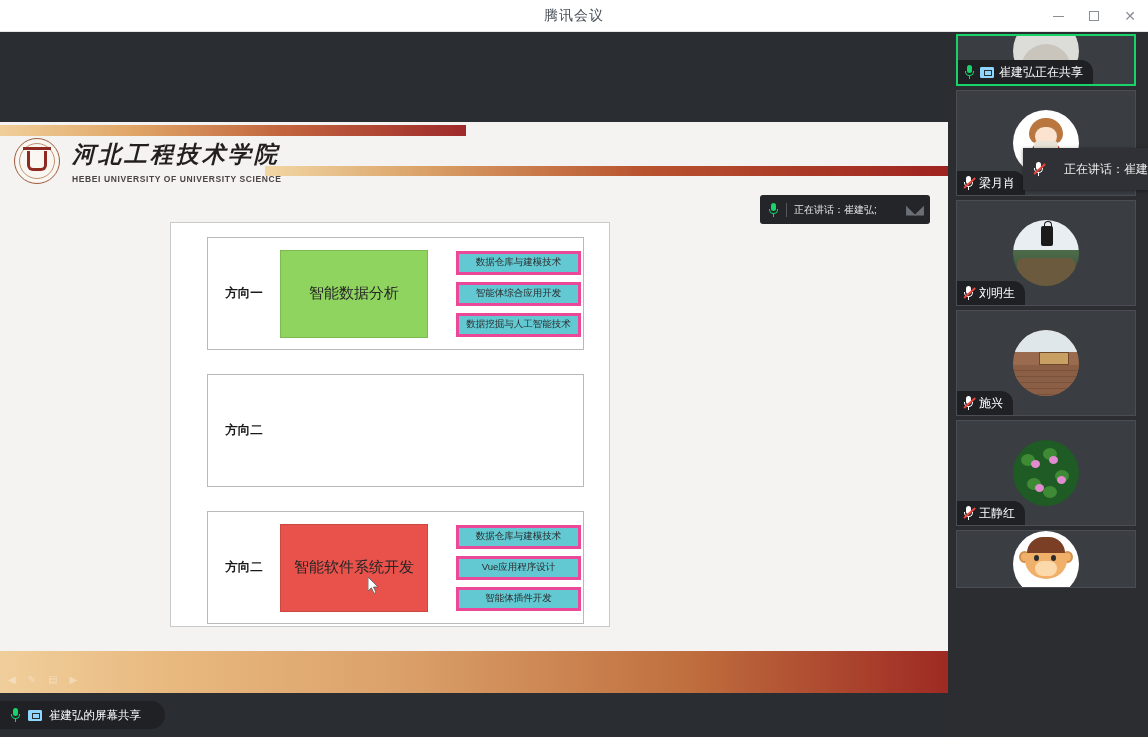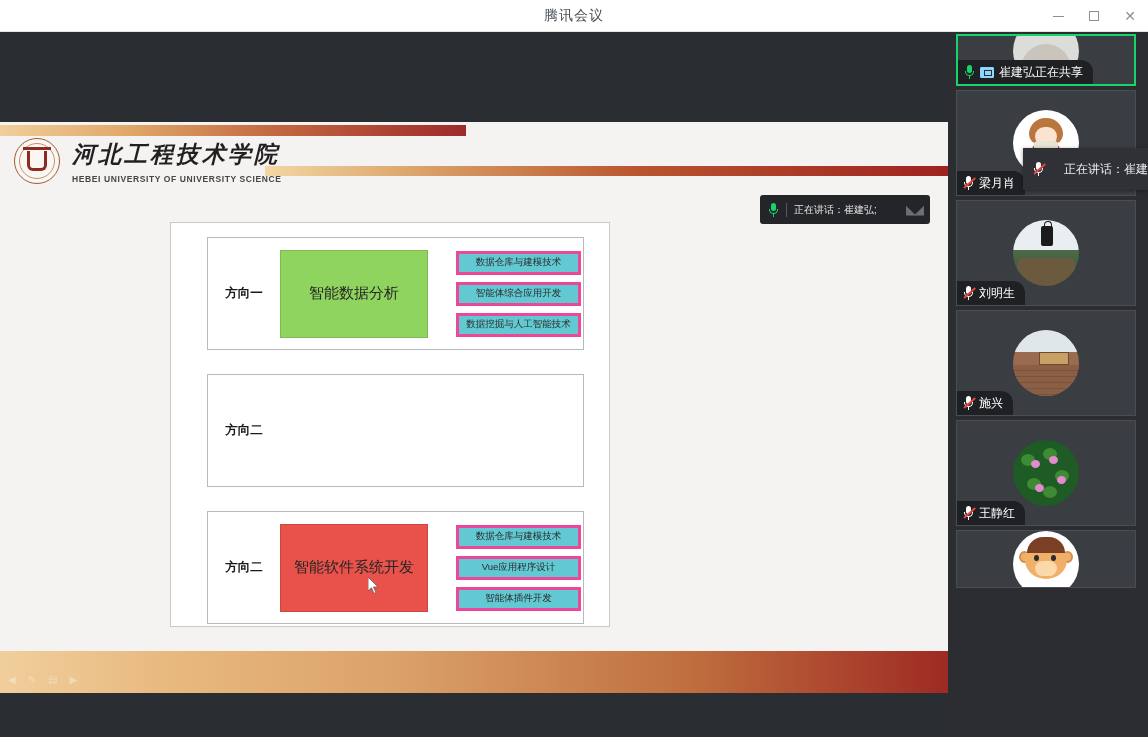--- a/index.html
+++ b/index.html
@@ -284,20 +284,29 @@
       <span class="mic on">
           <i class="body"></i>
           <i class="arc"></i>
           <i class="stem"></i>
         </span>
       <span class="sep"></span>
       <span class="txt">正在讲话：崔建弘;</span>
       <span class="wave">◣◢</span>
     </div>
 
+    <div class="share-badge">
+      <span class="mic on">
+          <i class="body"></i>
+          <i class="arc"></i>
+          <i class="stem"></i>
+        </span>
+      <span class="screen-ico"></span>
+      <span class="txt">崔建弘的屏幕共享</span>
+    </div>
   </div>
 
   <div class="rail">
 
     <div class="tile first speaking">
       <div class="avatar av-crown">
           <i class="topbit"></i>
         </div>
       <div class="name-badge">
         <span class="mic on">

